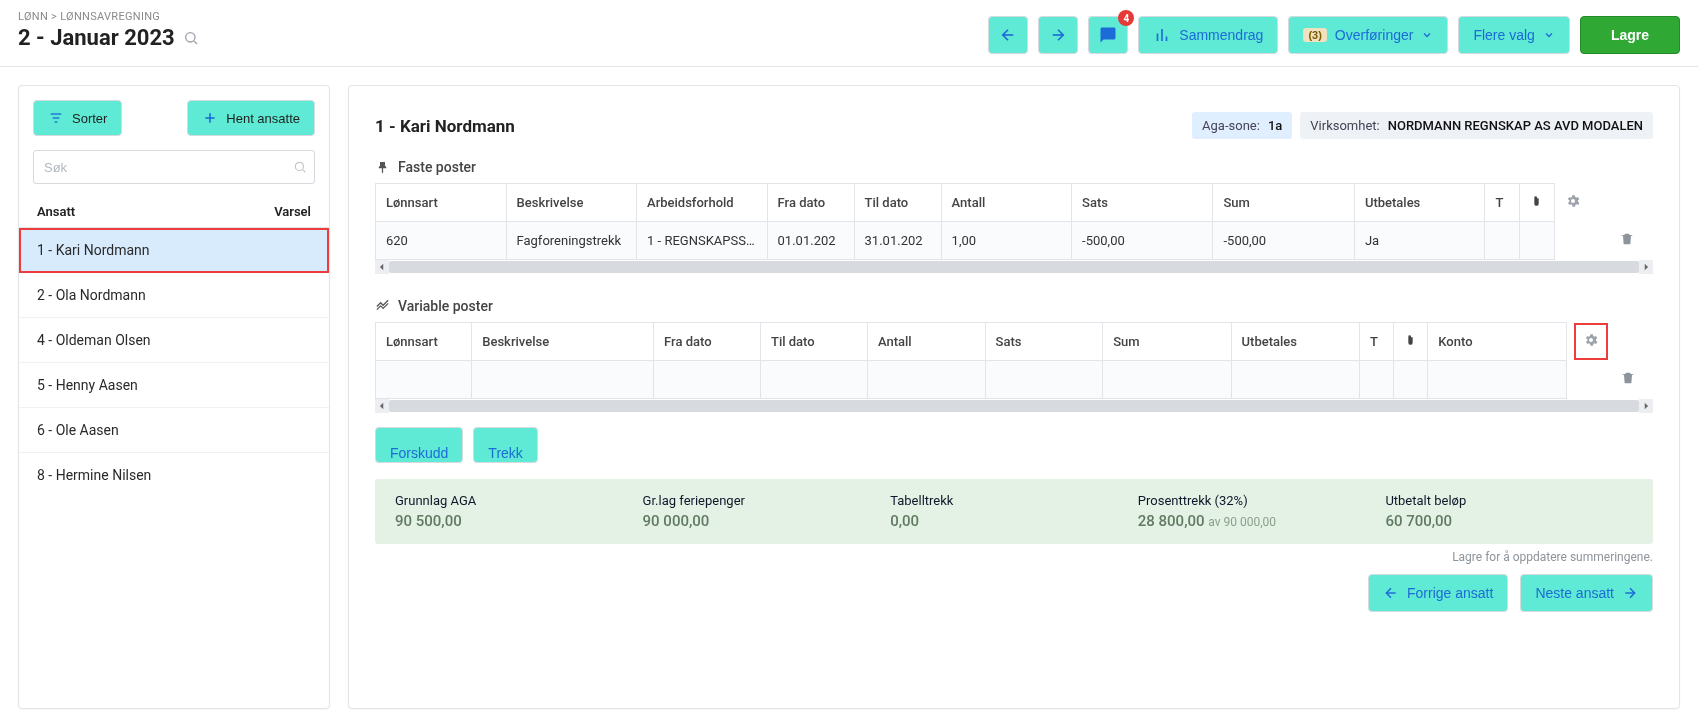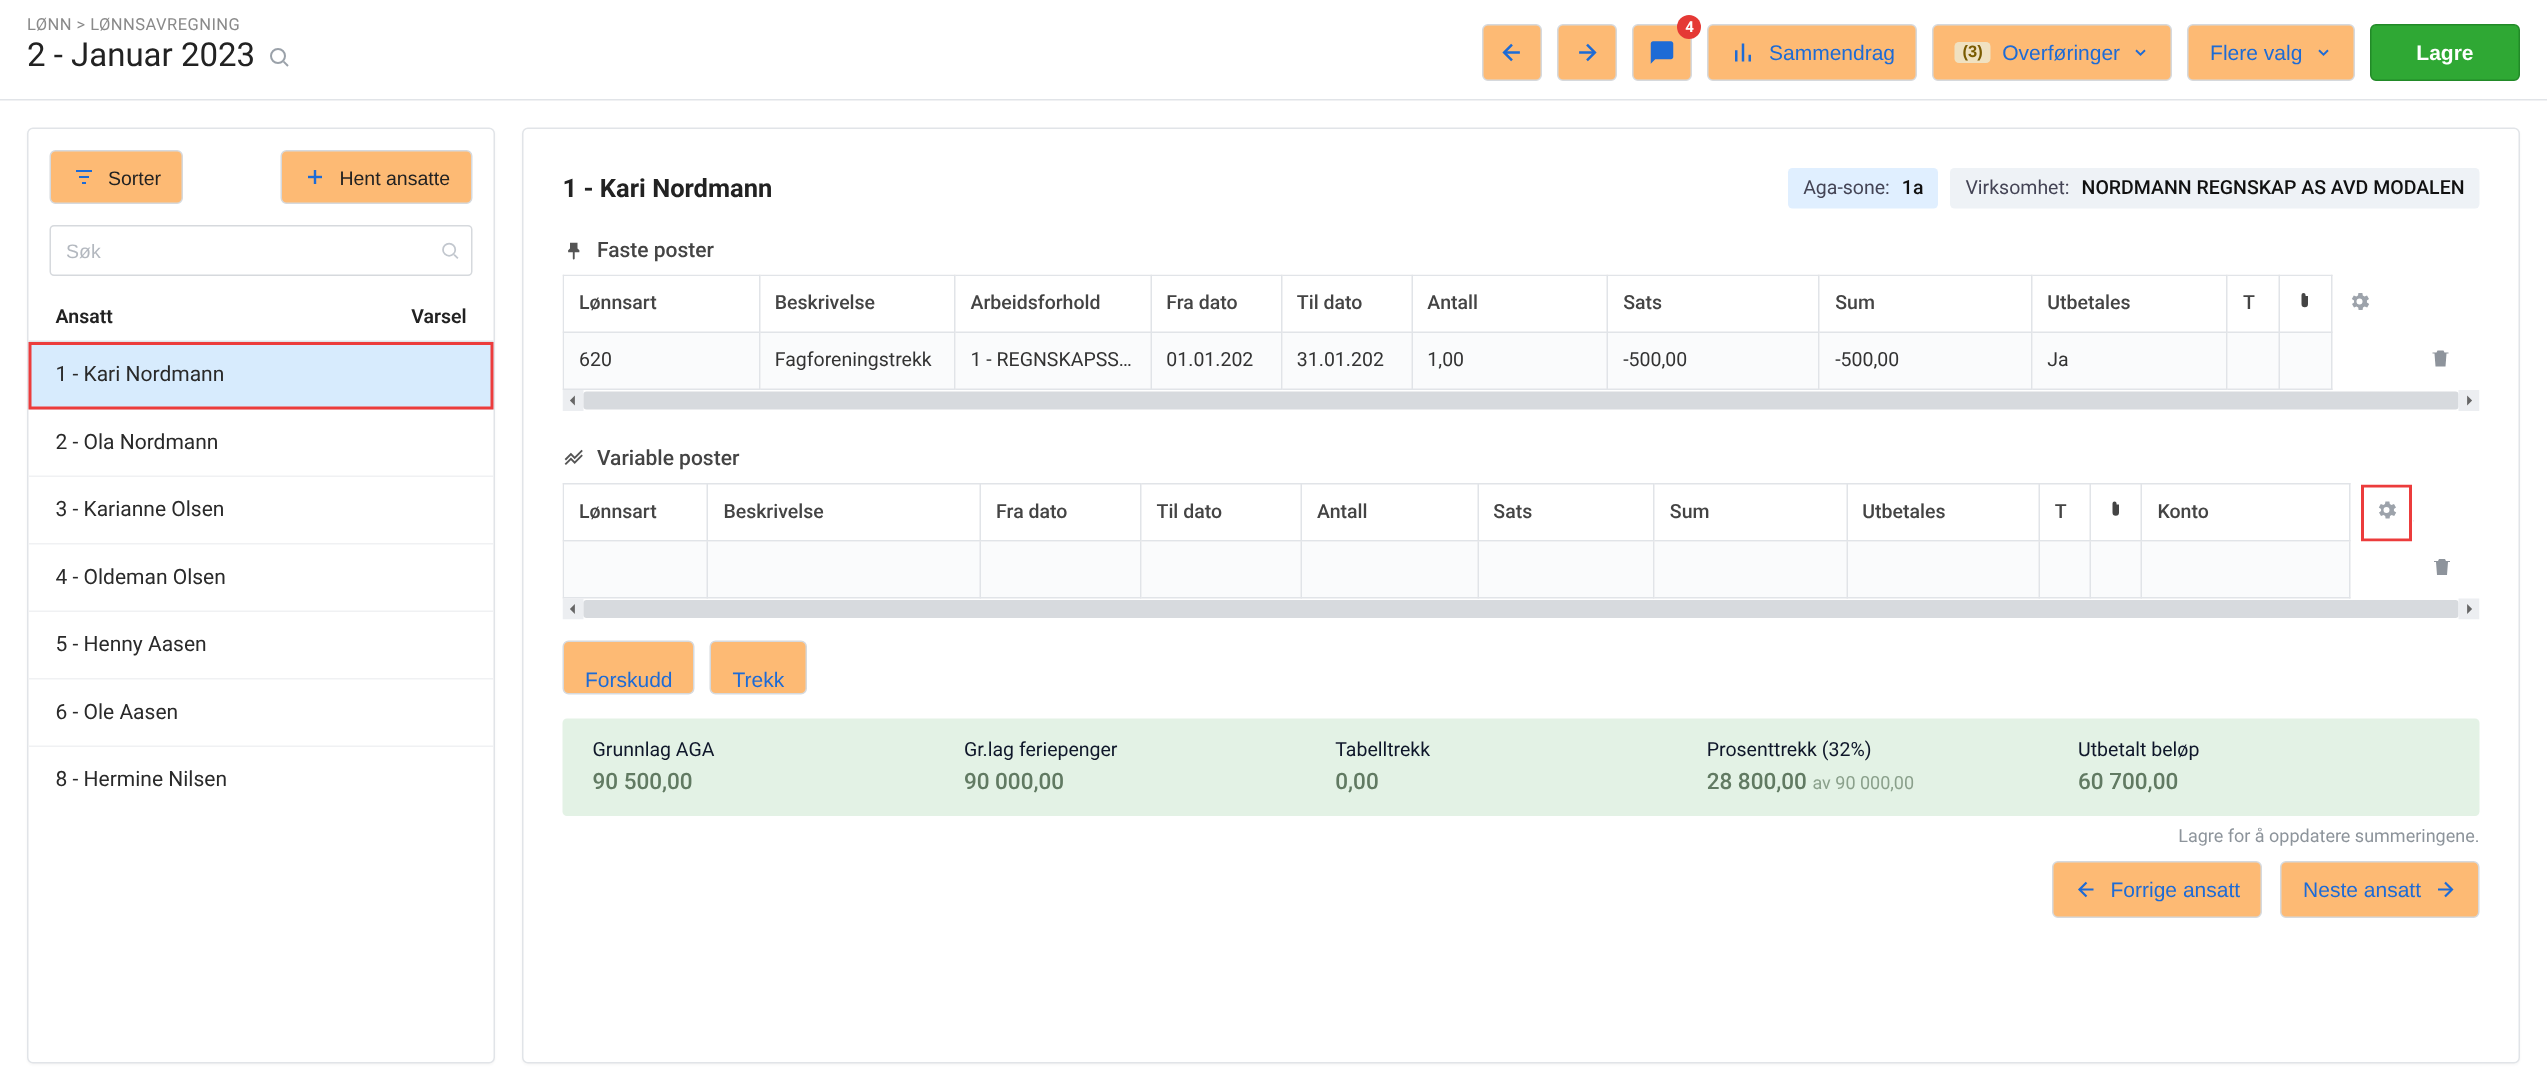--- a/index.html
+++ b/index.html
@@ -25,25 +25,25 @@
   }
   *{box-sizing:border-box;}
   html,body{margin:0;padding:0;background:#fff;font-family:-apple-system,BlinkMacSystemFont,"Segoe UI",Roboto,Arial,sans-serif;font-size:14px;color:var(--ink);}
   svg{display:block;}
 
   
   .top{display:flex;align-items:flex-start;justify-content:space-between;padding:10px 18px 0 18px;border-bottom:1px solid var(--border);min-height:62px;}
   .crumbs{font-size:11px;color:var(--ink-fade);letter-spacing:.3px;}
   .crumbs a{color:var(--ink-fade);text-decoration:none;}
   .title-row{display:flex;align-items:center;gap:8px;margin-top:2px;}
-  .title{font-size:22px;font-weight:400;color:#222;}
+  .title{font-size:22px;font-weight:700;color:#222;}
   .title-search{width:16px;height:16px;color:#9aa1a9;}
 
   .actions{display:flex;gap:10px;align-items:center;padding-top:6px;padding-bottom:12px;}
-  .btn{display:inline-flex;align-items:center;gap:8px;height:38px;padding:0 14px;border:1px solid var(--border2);background:#fdba74;border-radius:4px;font-size:14px;cursor:pointer;white-space:nowrap;}
+  .btn{display:inline-flex;align-items:center;gap:8px;height:38px;padding:0 14px;border:1px solid var(--border2);background:#5eead4;border-radius:4px;font-size:14px;cursor:pointer;white-space:nowrap;}
   .btn.icon-only{width:40px;padding:0;justify-content:center;}
   .btn.primary{background:var(--green-btn2);border-color:#228a28;color:#fff;font-weight:600;padding:0 30px;}
   .btn .label{color:var(--blue);font-weight:500;}
   .btn .label.dark{color:#222;}
   .btn svg{color:var(--blue);}
   .btn .chev{width:12px;height:12px;color:var(--blue);}
   .badge-holder{position:relative;}
   .badge{position:absolute;top:-6px;right:-6px;background:var(--red);color:#fff;border-radius:50%;width:16px;height:16px;font-size:10px;display:flex;align-items:center;justify-content:center;font-weight:700;}
   .pill-count{background:#f0e1c1;color:#7a5b00;border-radius:3px;font-size:11px;padding:1px 5px;font-weight:600;}
 
@@ -209,21 +209,20 @@
         </span>
       </div>
     </div>
     <div class="list-head">
       <span>Ansatt</span>
       <span>Varsel</span>
     </div>
     <div>
       <div class="emp selected">1 - Kari Nordmann</div>
       <div class="emp">2 - Ola Nordmann</div>
-      <div class="emp">3 - Karianne Olsen</div>
       <div class="emp">4 - Oldeman Olsen</div>
       <div class="emp">5 - Henny Aasen</div>
       <div class="emp">6 - Ole Aasen</div>
       <div class="emp">8 - Hermine Nilsen</div>
     </div>
   </aside>
 
   <section class="main">
     <div class="main-head">
       <div class="main-title">1 - Kari Nordmann</div>

